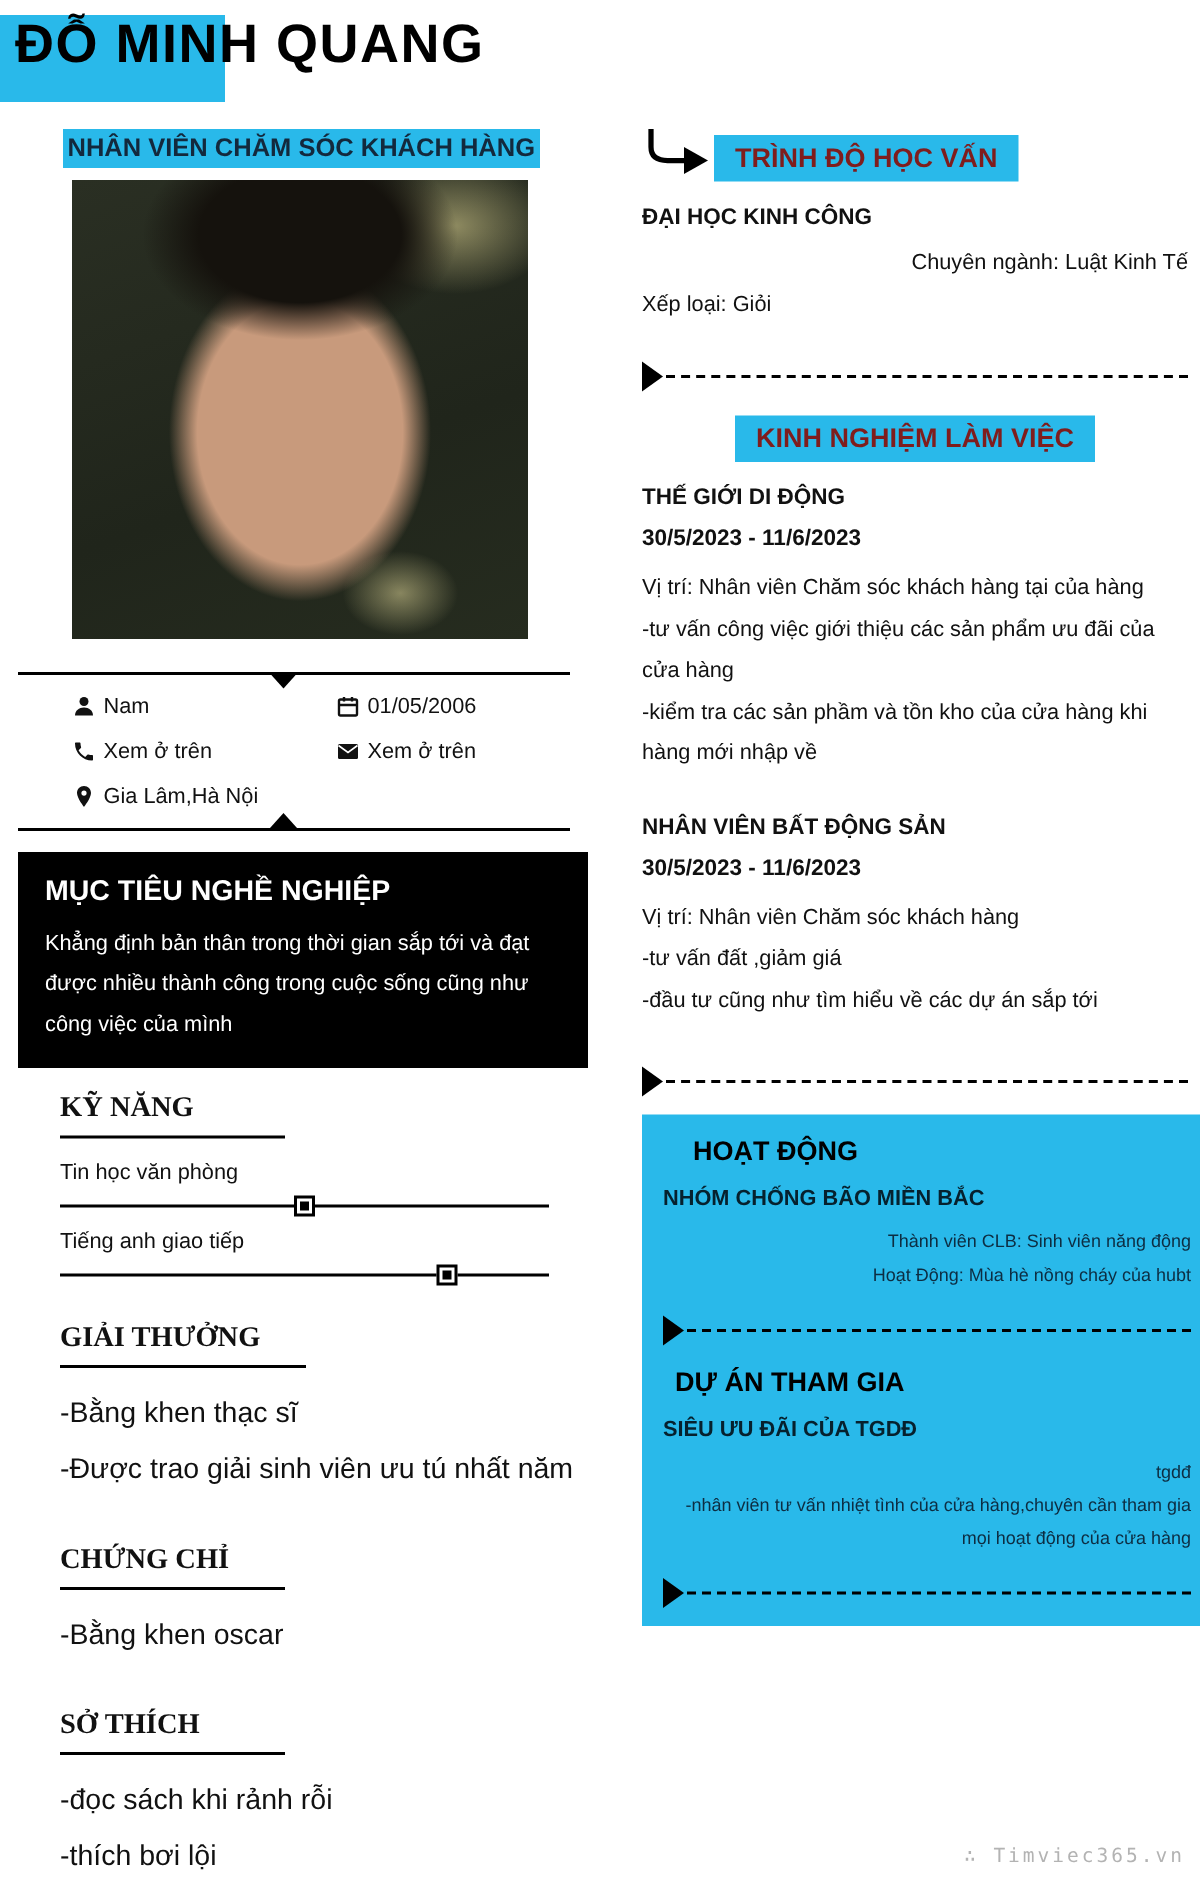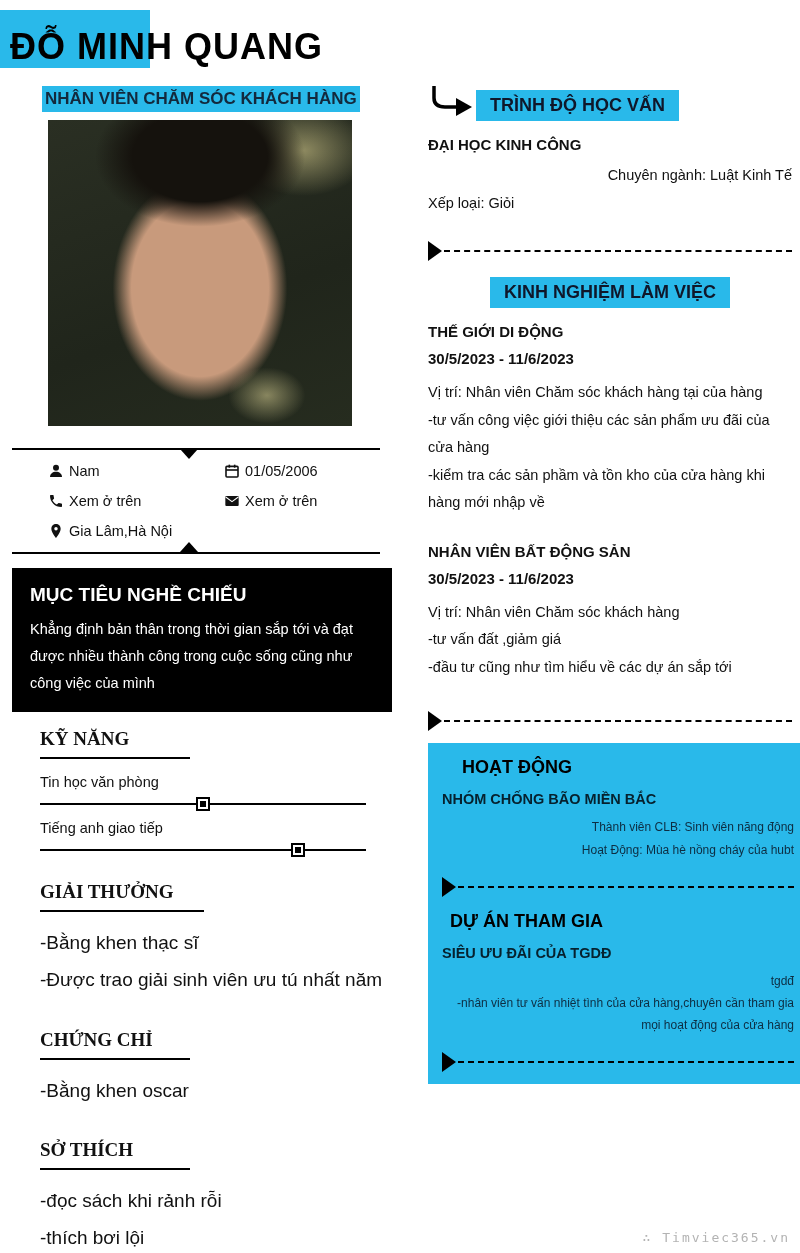--- a/index.html
+++ b/index.html
@@ -3,21 +3,21 @@
 <meta charset="utf-8">
 <style>
   :root { --accent:#29B9EA; }
   * { box-sizing:border-box; }
   html,body { margin:0; padding:0; background:#fff; }
   body { font-family:"Liberation Sans","DejaVu Sans",sans-serif; color:#111; }
   .page { position:relative; width:800px; height:1253px; background:#fff; overflow:hidden; }
 
   
   .name-highlight { position:absolute; left:0; top:10px; width:150px; height:58px; background:var(--accent); }
-  .candidate-name { position:absolute; left:10px; top:26px; margin:0; font-size:36px; font-weight:700; letter-spacing:1px; color:#000; }
+  .candidate-name { position:absolute; left:10px; top:8px; margin:0; font-size:36px; font-weight:700; letter-spacing:1px; color:#000; }
 
   .col-left  { position:absolute; left:12px;  top:86px; width:382px; }
   .col-right { position:absolute; left:428px; top:90px; width:364px; }
 
   .subtitle { display:inline-block; margin-left:30px; background:var(--accent); color:#13293d; font-size:17px; font-weight:700; padding:3px 3px; }
 
   .photo { width:304px; height:306px; margin:8px 0 0 36px;
     background-color:#252a1f;
     background-image:
       radial-gradient(150px 100px at 50% 12%, #15120d 45%, rgba(21,18,13,0) 70%),
@@ -55,21 +55,21 @@
   .skill { margin:15px 0 0 28px; }
   .skill-label { font-size:14.5px; }
   .skill-line { position:relative; width:326px; border-top:2px solid #000; margin-top:13px; }
   .skill-marker { position:absolute; top:-8px; width:14px; height:14px; border:2px solid #000;
     background:#fff; transform:translateX(-50%); display:flex; align-items:center; justify-content:center; }
   .skill-marker::after { content:""; width:6px; height:6px; background:#000; }
 
   
   .r-head-row { display:flex; align-items:flex-start; gap:2px; }
   .arrow-icon { margin-top:-4px; line-height:0; }
-  .r-chip { display:inline-block; background:var(--accent); color:#0f172a; font-size:18px; font-weight:700; padding:5px 14px; }
+  .r-chip { display:inline-block; background:var(--accent); color:#7f1d1d; font-size:18px; font-weight:700; padding:5px 14px; }
   .bold-line { font-size:15px; font-weight:700; margin-top:15px; }
   .r-text { font-size:14.5px; line-height:1.9; margin:0; }
   .edu-text { margin-top:9px;text-align:right; }
   .period { font-size:15px; font-weight:700; text-align:left; margin-top:10px; }
   .job-lines { margin-top:12px; }
   .job2 { margin-top:26px; }
   .divider { display:flex; align-items:center; margin-top:24px; }
   .divider .tri-right { width:0; height:0; border-top:10px solid transparent; border-bottom:10px solid transparent; border-left:14px solid #000; }
   .divider .dash-line { flex:1; border-top:2.5px dashed #000; margin-left:2px; }
   .divider.tall { margin-top:30px; }
@@ -158,21 +158,21 @@
           <span>Gia Lâm,Hà Nội</span>
         </div>
 
       </div>
       <div class="rule">
           <span class="tri-up"></span>
         </div>
     </div>
 
     <div class="objective">
-      <h2>MỤC TIÊU NGHỀ CHIẾU</h2>
+      <h2>MỤC TIÊU NGHỀ NGHIỆP</h2>
       <p>Khẳng định bản thân trong thời gian sắp tới và đạt được nhiều thành công trong cuộc sống cũng như công việc của mình</p>
     </div>
 
     <div class="l-section first">
       <h3 class="l-head">KỸ NĂNG</h3>
       <div class="skill">
         <div class="skill-label">Tin học văn phòng</div>
         <div class="skill-line">
           <span class="skill-marker" style="left: 50%;"></span>
         </div>

